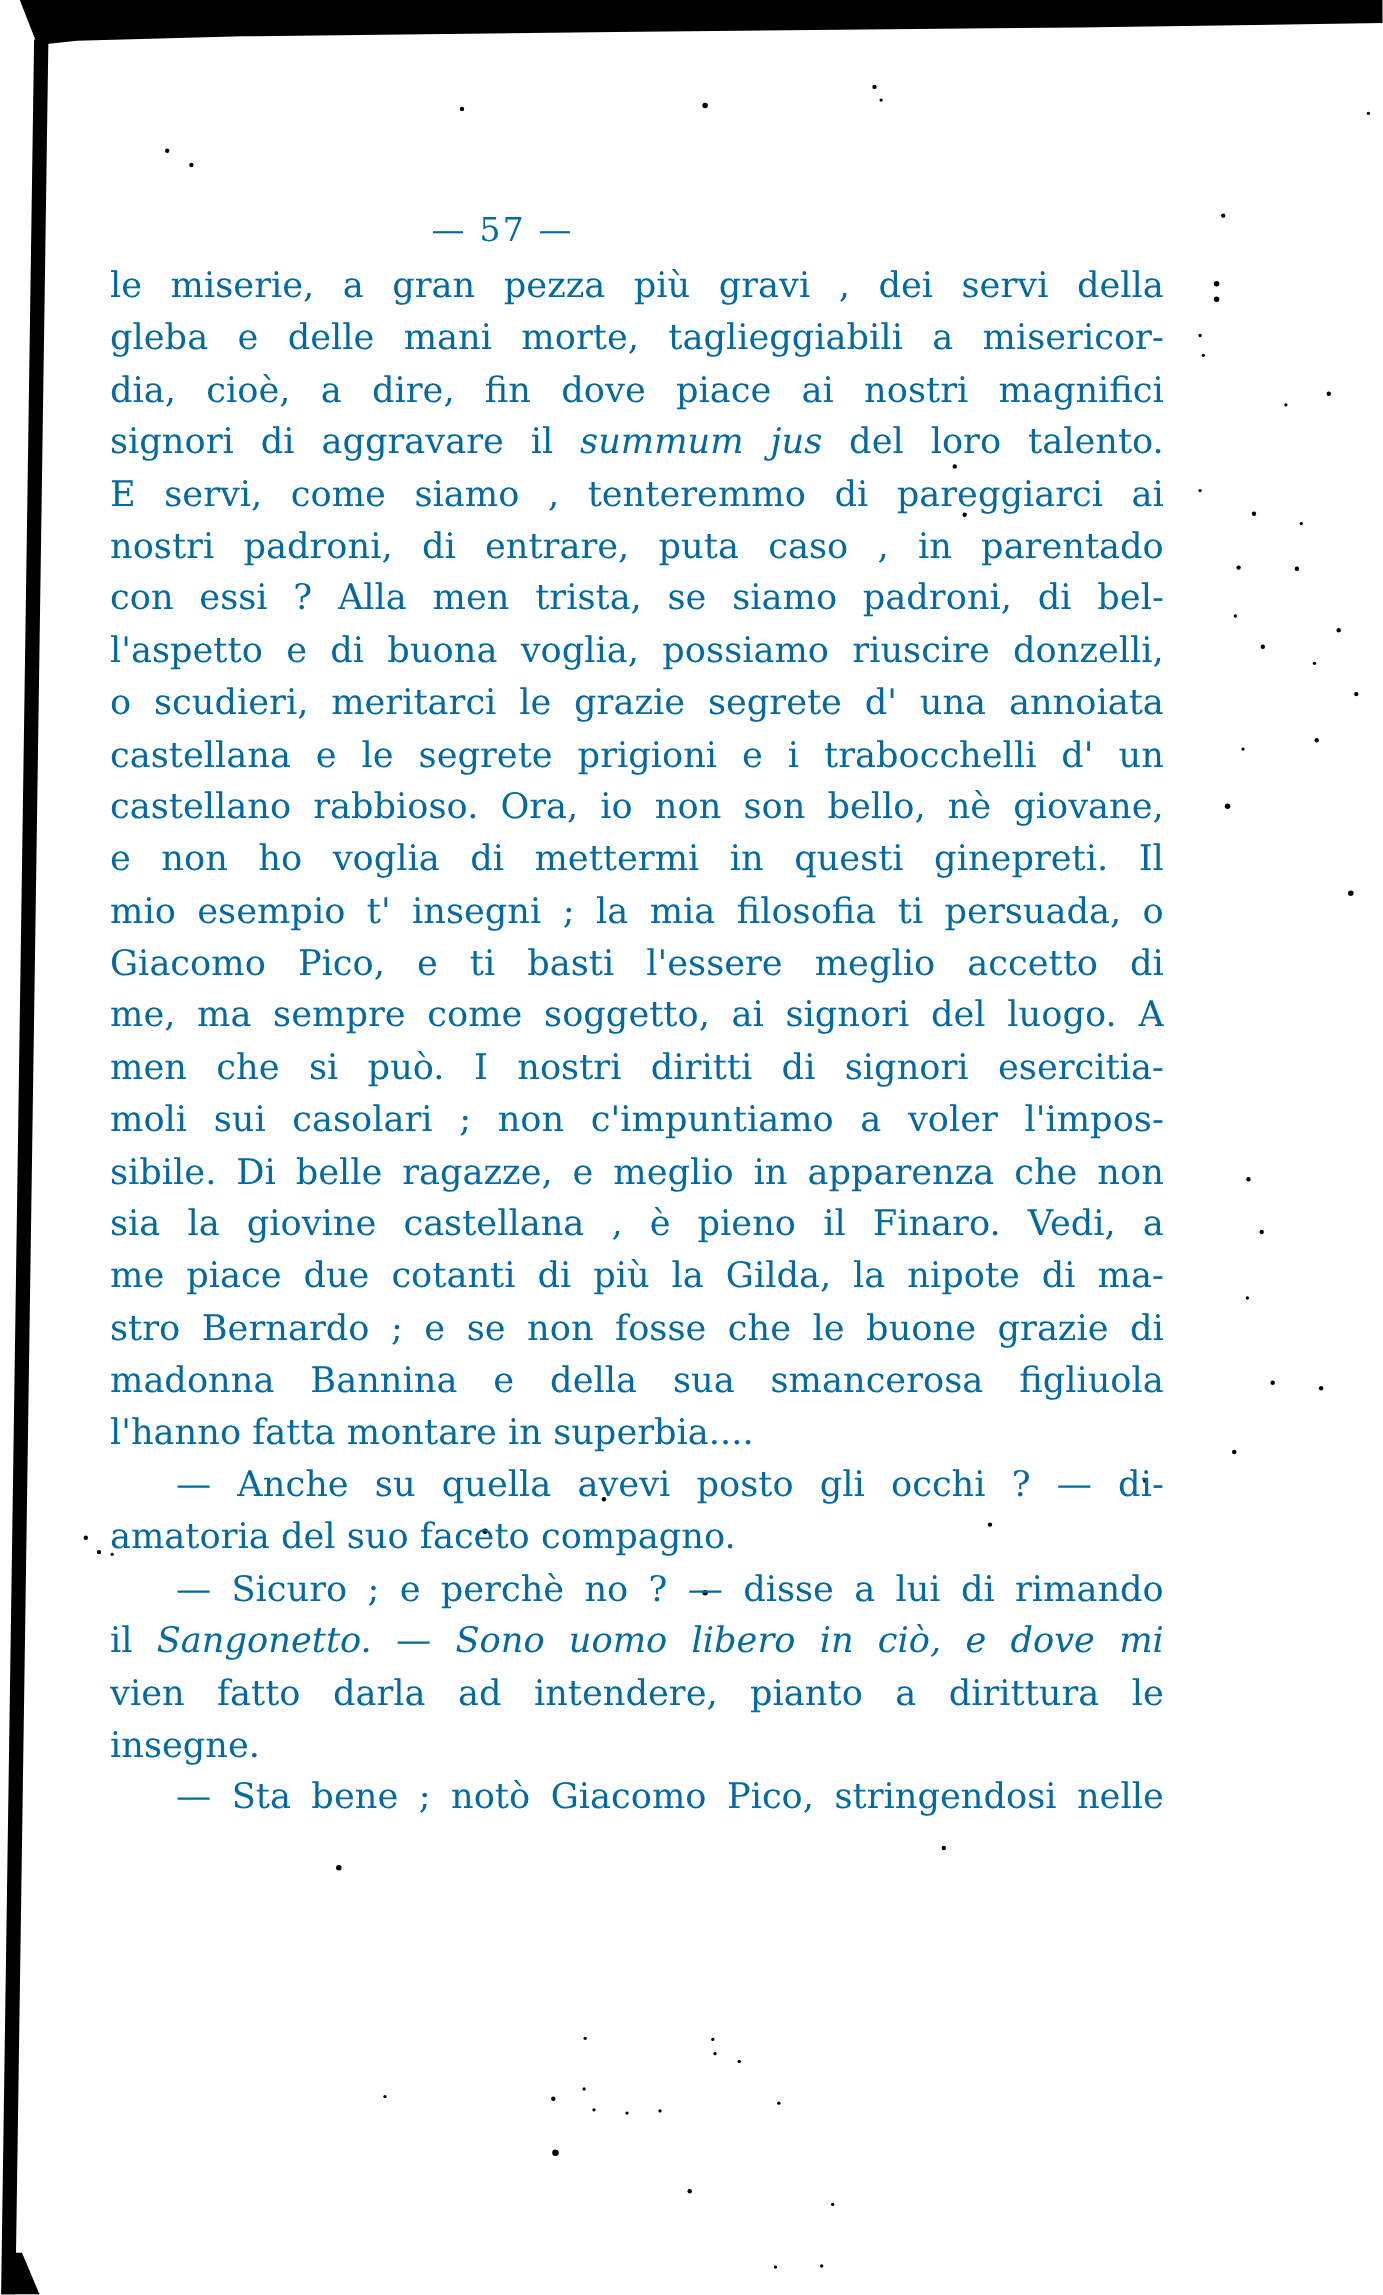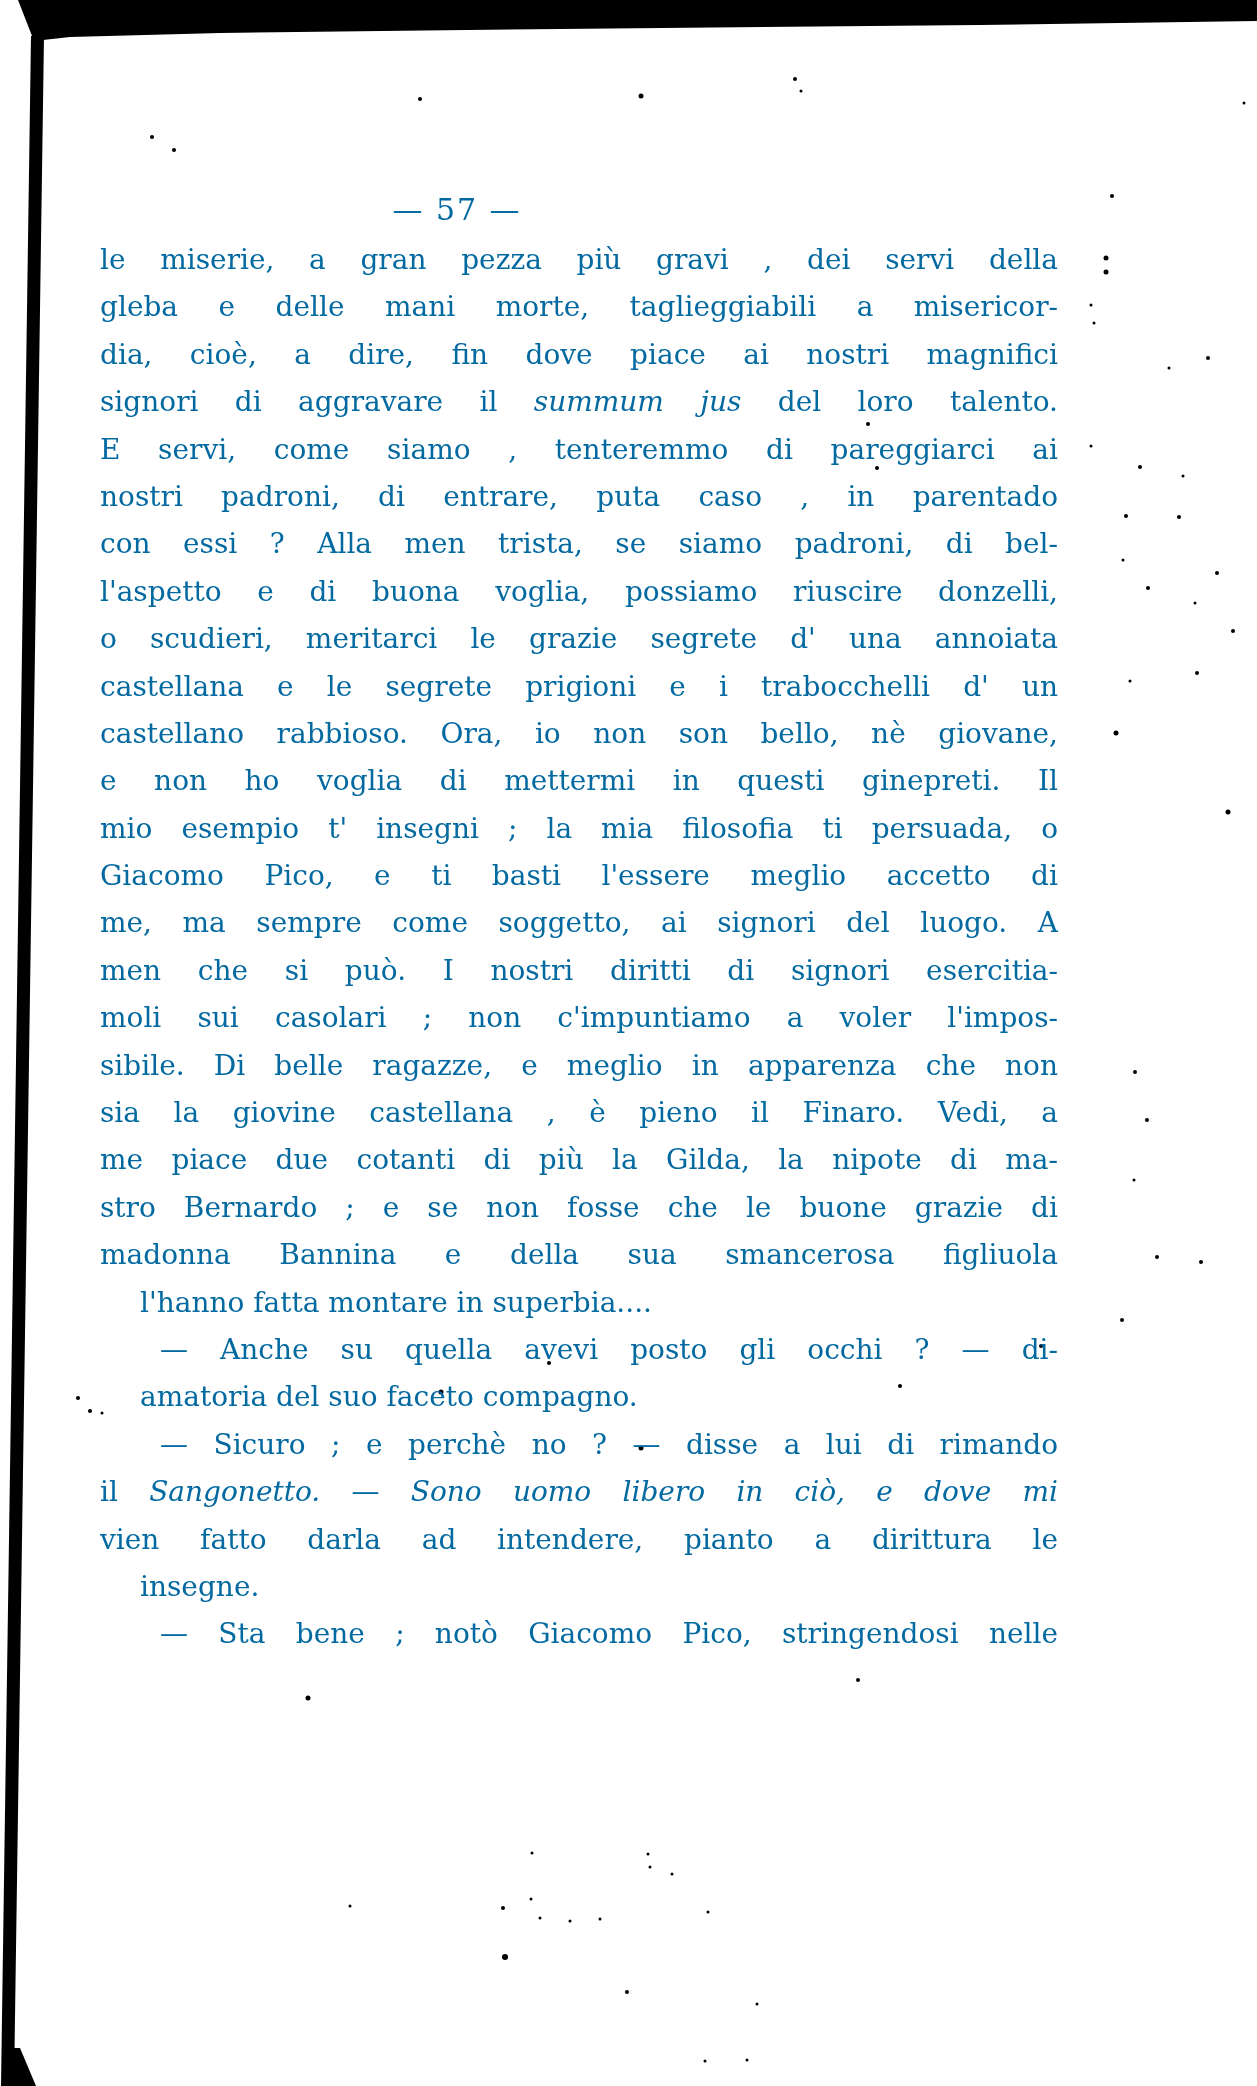--- a/index.html
+++ b/index.html
@@ -9,28 +9,28 @@
     font-family:"DejaVu Serif", serif;color:#0369a1;
   }
   .artifacts{position:absolute;left:0;top:0;width:1257px;height:2086px;pointer-events:none;}
   .page-number{
     position:absolute;top:186px;left:100px;width:958px;
     text-align:center;transform:translateX(-122px);
     font-size:30px;line-height:47px;letter-spacing:2px;white-space:pre;
   }
   .page-text{
     position:absolute;left:100px;top:236px;width:958px;
-    font-size:28px;line-height:47.4px;
+    font-size:32px;line-height:47.4px;
   }
   .line{
     height:47.4px;overflow:hidden;
     text-align:justify;text-align-last:justify;
   }
   .line.indent{text-indent:60px;}
-  .line.pend{text-align-last:left;margin-left:40px;}
+  .line.pend{text-align-last:left;}
   .it{font-style:italic;}
 </style>
 </head>
 <body>
 
 <div class="page">
 
   <svg class="artifacts" viewBox="0 0 1257 2086" xmlns="http://www.w3.org/2000/svg">
     <polygon fill="#000000" points="18,0 1257,0 1257,21 980,25 560,29 220,33 70,37 34,41"></polygon>
     <polygon fill="#000000" points="31,36 44,36 14,2086 1,2086"></polygon>

